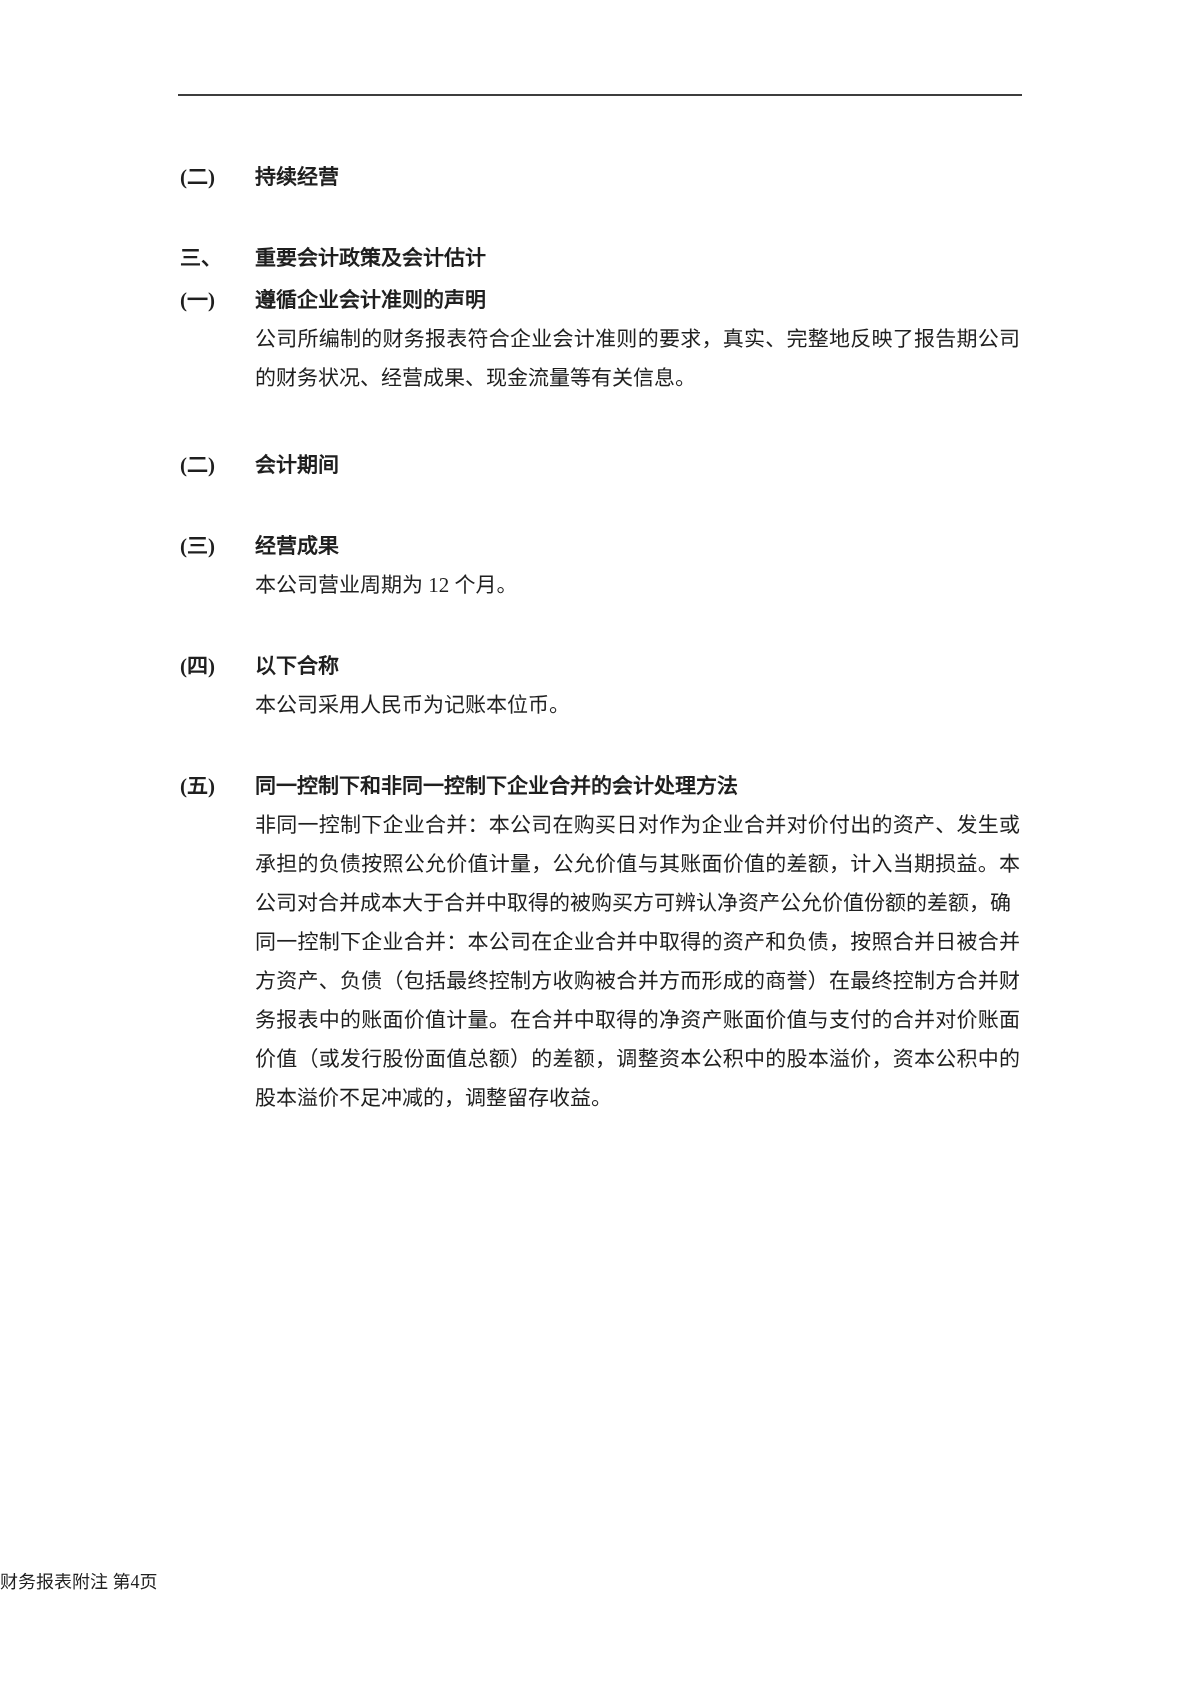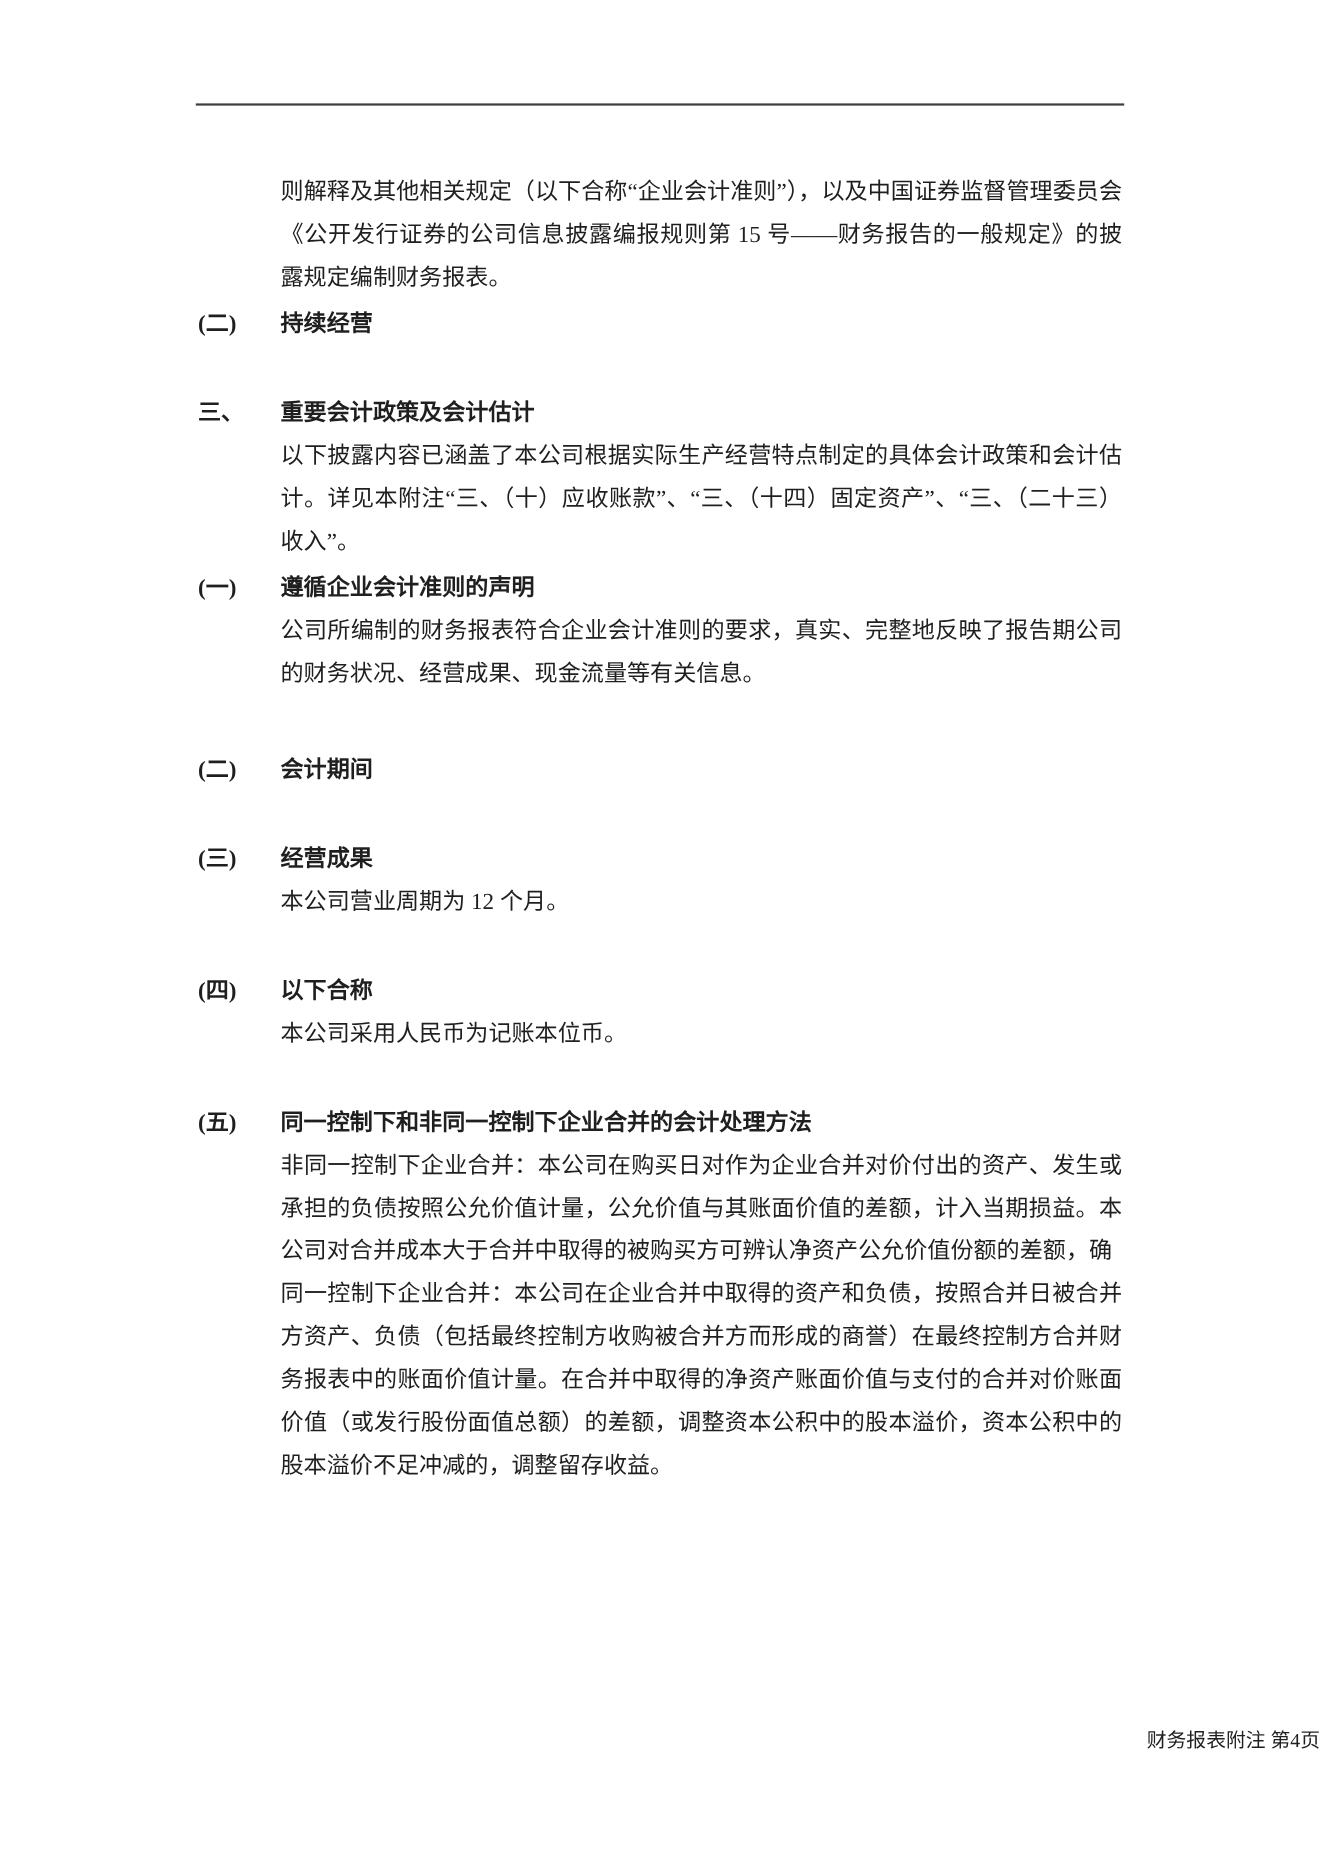--- a/index.html
+++ b/index.html
@@ -53,56 +53,48 @@
     text-align:justify;
   }
   .gap{margin-top:42px;}
   .gap-lg{margin-top:48px;}
   .gap-xs{margin-top:3px;}
   .footer{
     position:absolute;
     left:0;
     top:1568px;
     width:100%;
-    text-align:right;
+    text-align:left;
     font-size:18px;
     line-height:28px;
     color:var(--text);
   }
 </style>
 </head>
 <body>
 
 <div class="page">
 
   <div class="header-rule"></div>
 
   <main class="content">
 
-    <div class="row">
-      <span class="label"></span>
-      <p class="para">则解释及其他相关规定（以下合称“企业会计准则”），以及中国证券监督管理委员会《公开发行证券的公司信息披露编报规则第 15 号——财务报告的一般规定》的披露规定编制财务报表。</p>
-    </div>
 
     <div class="row gap-xs">
       <span class="label">(二)</span>
       <h2 class="heading">持续经营</h2>
     </div>
 
 
     <div class="row gap">
       <span class="label">三、</span>
       <h2 class="heading">重要会计政策及会计估计</h2>
     </div>
 
 
-    <div class="row">
-      <span class="label"></span>
-      <p class="para">以下披露内容已涵盖了本公司根据实际生产经营特点制定的具体会计政策和会计估计。详见本附注“三、（十）应收账款”、“三、（十四）固定资产”、“三、（二十三）收入”。</p>
-    </div>
 
     <div class="row gap-xs">
       <span class="label">(一)</span>
       <h2 class="heading">遵循企业会计准则的声明</h2>
     </div>
 
     <div class="row">
       <span class="label"></span>
       <p class="para">公司所编制的财务报表符合企业会计准则的要求，真实、完整地反映了报告期公司的财务状况、经营成果、现金流量等有关信息。</p>
     </div>

